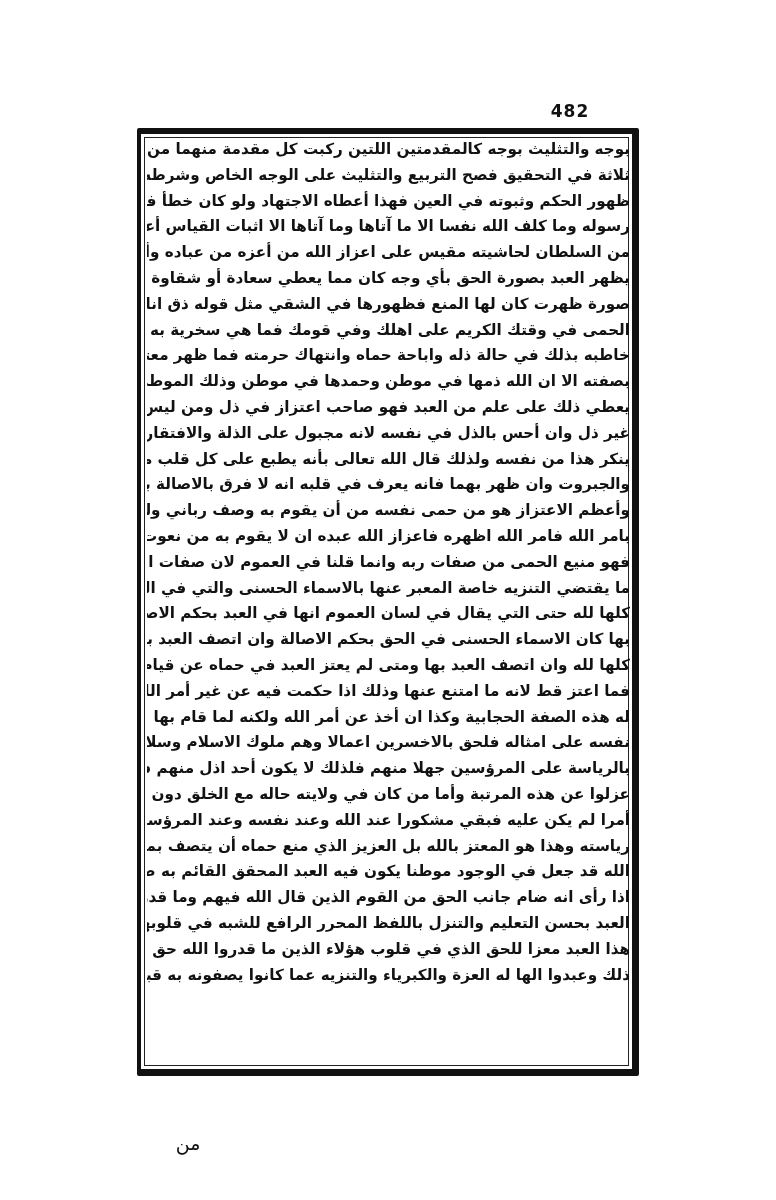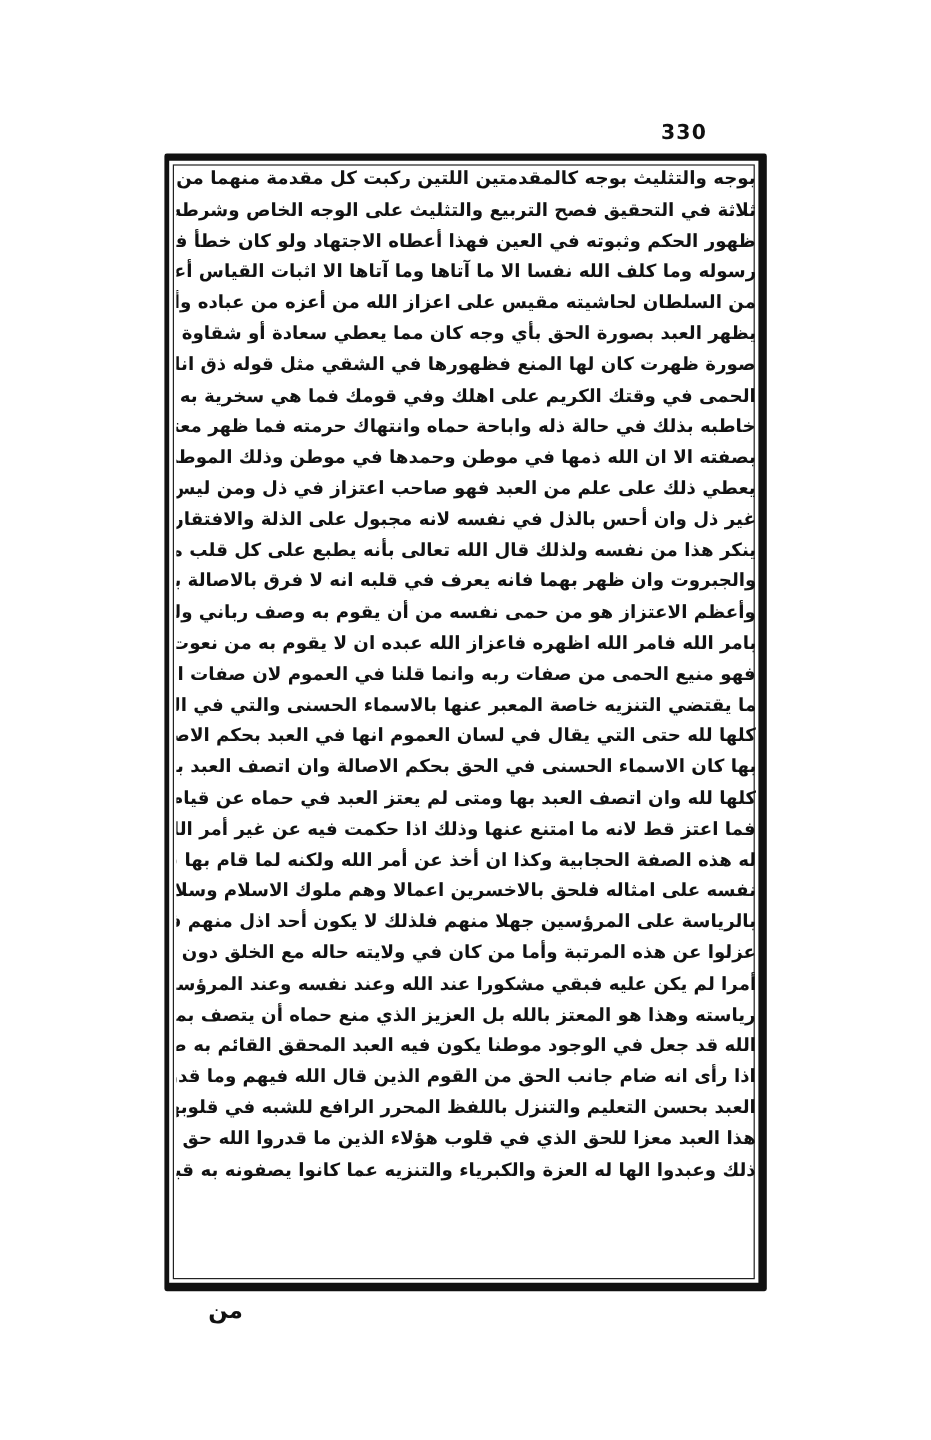--- a/index.html
+++ b/index.html
@@ -62,32 +62,32 @@
     font-weight: bold;
     white-space: nowrap;
     overflow: hidden;
     text-align: justify;
     text-align-last: justify;
     color: #121212;
   }
   .catchword {
     position: absolute;
     left: 168px;
-    top: 1081px;
+    top: 1132px;
     width: 40px;
     text-align: center;
     font-size: 19px;
-    font-weight: bold;
+    font-weight: normal;
     direction: rtl;
   }
 </style>
 </head>
 <body>
 
-<div class="page-number">330</div>
+<div class="page-number">482</div>
 
 <div class="frame">
   <div class="frame-inner"></div>
 </div>
 
 <div class="text-block">
   <div class="text-line">بوجه والتثليث بوجه كالمقدمتين اللتين ركبت كل مقدمة منهما من مفردين وهذه المفردات</div>
   <div class="text-line">ثلاثة في التحقيق فصح التربيع والتثليث على الوجه الخاص وشرطه فكان الانتاج وليس الا</div>
   <div class="text-line">ظهور الحكم وثبوته في العين فهذا أعطاه الاجتهاد ولو كان خطأ فان الله قد أقر حكمه على لسان</div>
   <div class="text-line">رسوله وما كلف الله نفسا الا ما آتاها وما آتاها الا اثبات القياس أعني في بعض النفوس والاعزاز</div>

